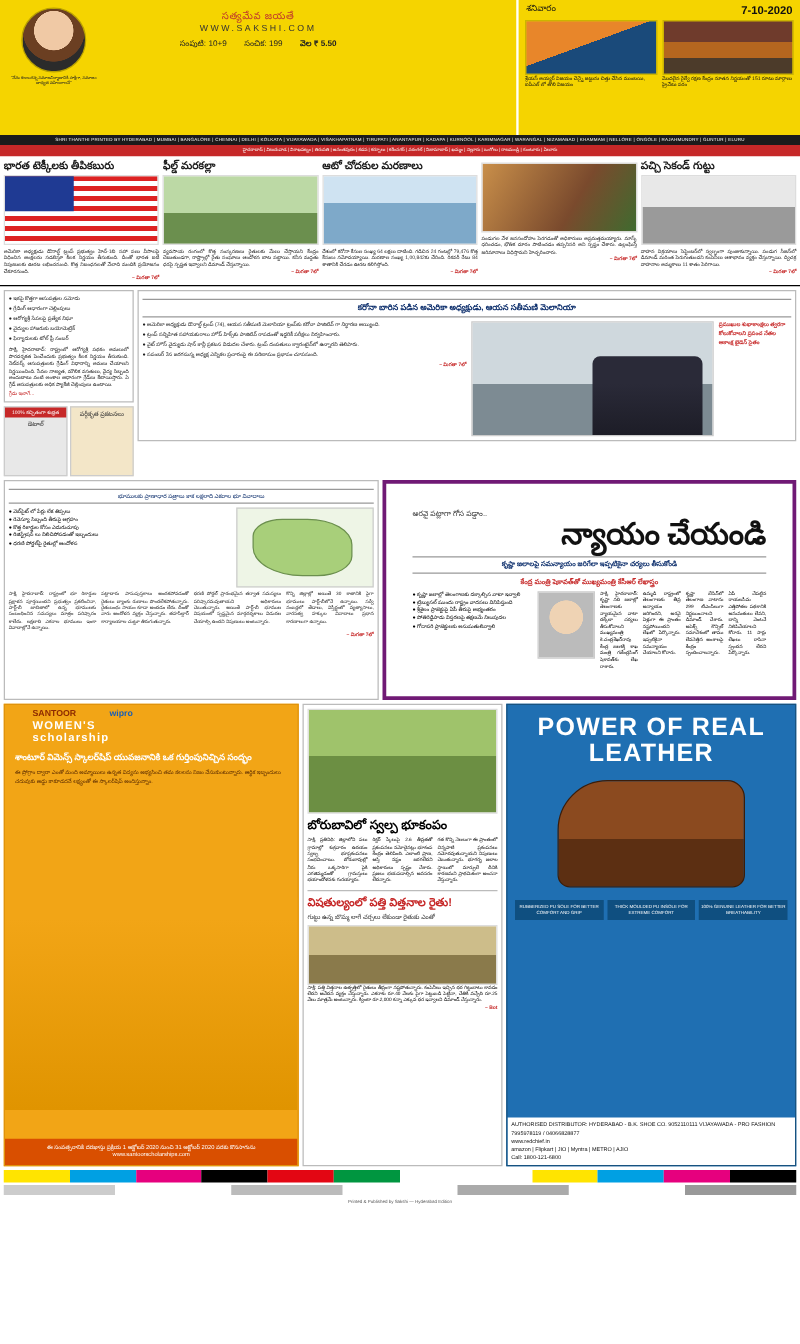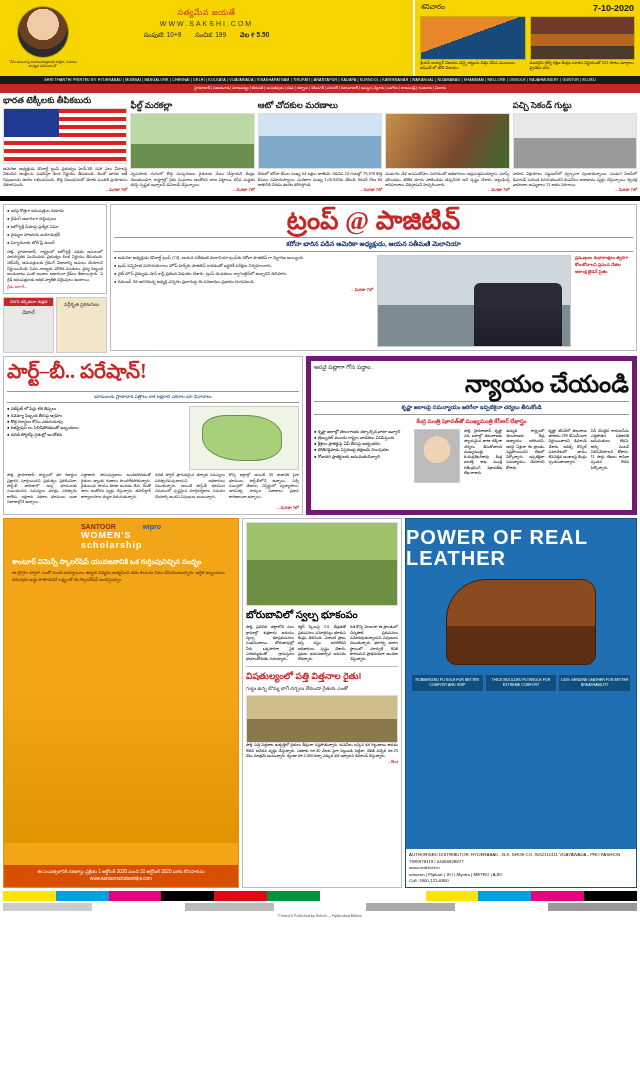--- a/index.html
+++ b/index.html
@@ -7,21 +7,21 @@
   body {
     width: 640px; height: 1075px;
     background: #ffffff;
     font-family: "Liberation Sans", sans-serif;
     overflow: hidden;
     position: relative;
   }
   .page { width:640px; height:1075px; position:relative; background:#fff; }
 
   
-  .masthead { display:flex; height:76px; width:100%; }
+  .masthead { display:flex; height:108px; width:100%; }
   .mast-left {
     flex: 0 0 415px; background:#f5d400; position:relative;
     border-right:2px solid #fff;
   }
   .mast-editor {
     position:absolute; left:6px; top:6px; width:74px; text-align:center;
   }
   .editor-photo {
     width:52px; height:52px; border-radius:50%; margin:0 auto;
     background: radial-gradient(circle at 50% 35%, #f0c9a5 0 38%, #6b3f22 39% 60%, #2b2b2b 61% 100%);
@@ -64,21 +64,21 @@
   .edition-strip {
     background:#1b1b1b; color:#fff; font-size:3.6px; letter-spacing:0.2px;
     padding:2px 4px; text-align:center; white-space:nowrap; overflow:hidden;
   }
   .edition-strip2 {
     background:#c62828; color:#fff; font-size:3.6px; padding:2px 4px;
     text-align:center; white-space:nowrap; overflow:hidden;
   }
 
   
-  .topnews { display:flex; gap:3px; padding:3px; border-bottom:5px solid #000000;align-items:flex-end; }
+  .topnews { display:flex; gap:3px; padding:3px; border-bottom:1px solid #000000; }
   .tn-col { flex:1; }
   .tn-head {
     font-size:8.5px; font-weight:bold; color:#1a1a1a; line-height:1.15;
     margin-bottom:2px;
   }
   .tn-img { height:56px; margin-bottom:2px; border:1px solid #ddd; }
   .img-flag { background:
       repeating-linear-gradient(180deg,#d22 0 4px,#fff 4px 8px);
       position:relative; }
   .img-flag::before{content:"";position:absolute;left:0;top:0;width:45%;height:52%;background:#1f3a93;}
@@ -141,38 +141,38 @@
   .partb { flex:0 0 300px; border:1px solid #bbb; padding:3px; }
   .partb-head { font-size:20px; font-weight:bold; color:#c62828; font-family:"Liberation Serif",serif; }
   .partb-sub { font-size:4.6px; color:#0b2d6b; border-top:1px solid #999; border-bottom:1px solid #999; margin:3px 0; padding:2px 0; text-align:center;}
   .partb-row { display:flex; gap:4px; }
   .partb-points { flex:1; font-size:4.2px; line-height:1.5; }
   .map-box { flex:0 0 110px; height:64px; border:1px solid #ccc; background:#eef5e6; position:relative; }
   .map-shape { position:absolute; left:12px; top:8px; width:80px; height:46px; background:#a8cf7a; border:1px solid #6b8f4e; border-radius:30% 45% 35% 50%; }
   .partb-cols { display:flex; gap:4px; margin-top:3px; }
   .partb-cols > div { flex:1; font-size:3.8px; line-height:1.4; text-align:justify; color:#222; }
 
-  .nyayam { flex:1; border:5px solid #701a75; padding:3px; }
+  .nyayam { flex:1; border:3px solid #701a75; padding:21px; }
   .nyayam-kicker { font-size:6px; color:#333; }
   .nyayam-head { font-size:24px; font-weight:bold; color:#111; font-family:"Liberation Serif",serif; line-height:1.05; text-align:right;}
   .nyayam-sub { font-size:5.5px; color:#0b2d6b; border-top:1px solid #999; border-bottom:1px solid #999; margin:3px 0; padding:2px 0; text-align:center; font-weight:bold;}
   .nyayam-sub2 { font-size:5.5px; color:#c62828; text-align:center; font-weight:bold; margin-bottom:3px;}
   .nyayam-row { display:flex; gap:4px; }
   .nyayam-points { flex:0 0 96px; font-size:4.2px; line-height:1.5; }
   .kcr-photo { flex:0 0 46px; height:54px; border:1px solid #ccc; background: radial-gradient(circle at 50% 38%, #efd3b4 0 34%, #bbb 35% 100%); }
   .nyayam-cols { flex:1; display:flex; gap:4px; }
   .nyayam-cols > div { flex:1; font-size:3.8px; line-height:1.4; text-align:justify; }
 
   
   .bottom { display:flex; gap:3px; padding:0 3px 3px 3px; }
   .santoor {
     flex:0 0 236px; background:#f2a516; position:relative; border:1px solid #e0930c;
     height:370px; overflow:hidden;
   }
-  .santoor-top { display:flex; justify-content:center; align-items:flex-start; padding:4px 22px; }
+  .santoor-top { display:flex; justify-content:flex-start; align-items:flex-start; padding:4px 22px; }
   .santoor-logo { font-size:7px; font-weight:bold; color:#8e2b00; line-height:1.1; }
   .santoor-logo small { display:block; font-size:9px; color:#fff; letter-spacing:1px; }
   .wipro { font-size:7px; color:#1a5fb4; font-weight:bold; }
   .santoor-quote { padding:2px 8px; font-size:7px; color:#fff; font-weight:bold; line-height:1.35; }
   .santoor-body { padding:2px 8px; font-size:4.4px; color:#5a2b00; line-height:1.5; }
   .grads {
     position:absolute; left:0; bottom:44px; width:100%; height:170px;
     background: linear-gradient(180deg,#f2a516 0 10%,#e09400 100%);
   }
   .santoor-foot {
@@ -191,21 +191,21 @@
   .ms-img2 { height:48px; border:1px solid #ddd; background: linear-gradient(180deg,#cdbd8a 0 50%,#8a7a4b 50% 100%); }
 
   .redchief {
     flex:0 0 232px; background:#1f6fb2; border:1px solid #17527f; position:relative;
     height:370px; overflow:hidden; color:#fff;
   }
   .rc-logo {
     width:54px; height:54px; background:#c62828; border-radius:6px; margin:6px auto 0 auto;
     color:#fff; font-size:8px; font-weight:bold; text-align:center; padding-top:10px; line-height:1.1;
   }
-  .rc-title { text-align:left; font-size:20px; font-weight:bold; line-height:1.05; margin-top:8px; letter-spacing:1px; }
+  .rc-title { text-align:center; font-size:20px; font-weight:bold; line-height:1.05; margin-top:8px; letter-spacing:1px; }
   .rc-shoe {
     width:150px; height:86px; margin:10px auto; border-radius:40px 14px 10px 10px;
     background: linear-gradient(180deg,#8b4a1f 0 55%,#5c2f12 55% 100%);
     border:1px solid #3b1d0a;
   }
   .rc-badges { display:flex; gap:3px; padding:0 6px; }
   .rc-badge { flex:1; background:#0f4f80; font-size:3.6px; text-align:center; padding:3px 1px; line-height:1.3; }
   .rc-foot { position:absolute; bottom:0; left:0; width:100%; background:#fff; color:#111; font-size:4.4px; padding:3px; line-height:1.45; }
 
   
@@ -311,42 +311,40 @@
           <div class="ad-label">డెటాల్</div>
         </div>
         <div class="ad-b">
           <div class="ad-label">వర్గీకృత ప్రకటనలు</div>
         </div>
       </div>
     </div>
 
     <div class="col-mid">
       <div class="trump-block">
-        <div class="trump-head">ట్రంప్ @ పాజిటివ్</div>
         <div class="trump-sub">కరోనా బారిన పడిన అమెరికా అధ్యక్షుడు, ఆయన సతీమణి మెలానియా</div>
         <div class="trump-row">
           <div class="trump-points">
             <div>● అమెరికా అధ్యక్షుడు డొనాల్డ్ ట్రంప్ (74), ఆయన సతీమణి మెలానియా ట్రంప్‌కు కరోనా పాజిటివ్ గా నిర్ధారణ అయ్యింది.</div>
             <div>● ట్రంప్ సన్నిహిత సహాయకురాలు హోప్ హిక్స్‌కు పాజిటివ్ రావడంతో ఇద్దరికీ పరీక్షలు నిర్వహించారు.</div>
             <div>● వైట్ హౌస్ వైద్యుడు షాన్ కాన్లీ ప్రకటన విడుదల చేశారు. ట్రంప్ దంపతులు క్వారంటైన్‌లో ఉన్నారని తెలిపారు.</div>
             <div>● నవంబర్ 3న జరగనున్న అధ్యక్ష ఎన్నికల ప్రచారంపై ఈ పరిణామం ప్రభావం చూపనుంది.</div>
             <div class="tn-more">– మిగతా 7లో</div>
           </div>
           <div class="trump-photo"></div>
           <div class="trump-side">ప్రముఖుల శుభాకాంక్షలు
 త్వరగా కోలుకోవాలని ప్రపంచ నేతల ఆకాంక్ష
 బైడెన్ సైతం</div>
         </div>
       </div>
     </div>
   </div>
 
   <div class="row2">
     <div class="partb">
-      <div class="partb-head">పార్ట్–బీ.. పరేషాన్!</div>
       <div class="partb-sub">భూములకు ప్రాణాధార పత్రాలు కాక లక్షలాది ఎకరాల భూ వివాదాలు</div>
       <div class="partb-row">
         <div class="partb-points">
           <div>● వెబ్‌సైట్ లో పేర్లు లేక తిప్పలు</div>
           <div>● రెవెన్యూ సిబ్బంది తీరుపై ఆగ్రహం</div>
           <div>● కొత్త రికార్డుల కోసం ఎదురుచూపు</div>
           <div>● రిజిస్ట్రేషన్ లు నిలిచిపోవడంతో ఇబ్బందులు</div>
           <div>● ధరణి పోర్టల్‌పై రైతుల్లో ఆందోళన</div>
         </div>
         <div class="map-box">

